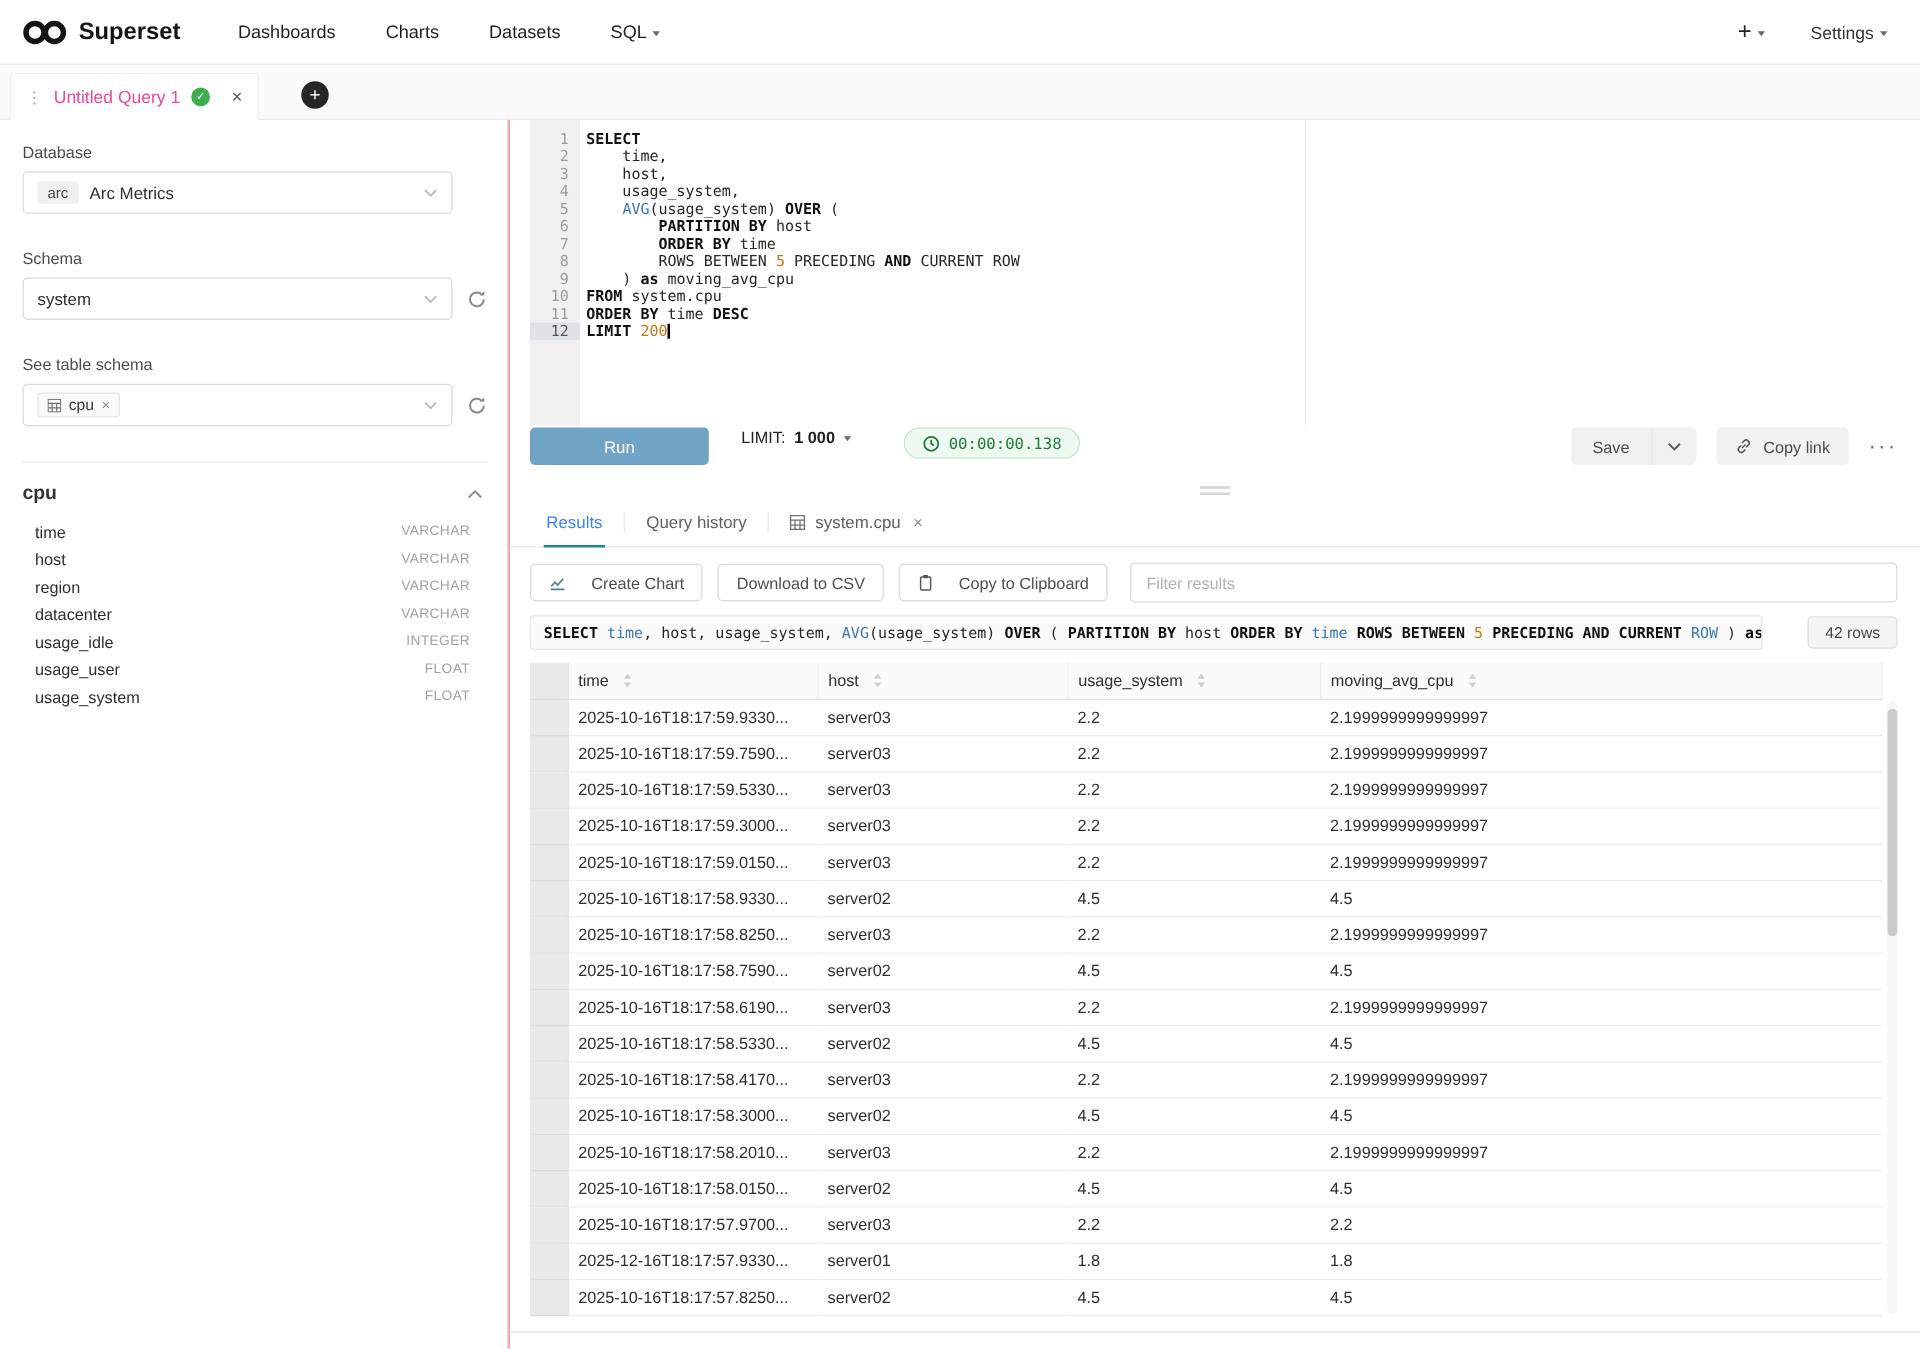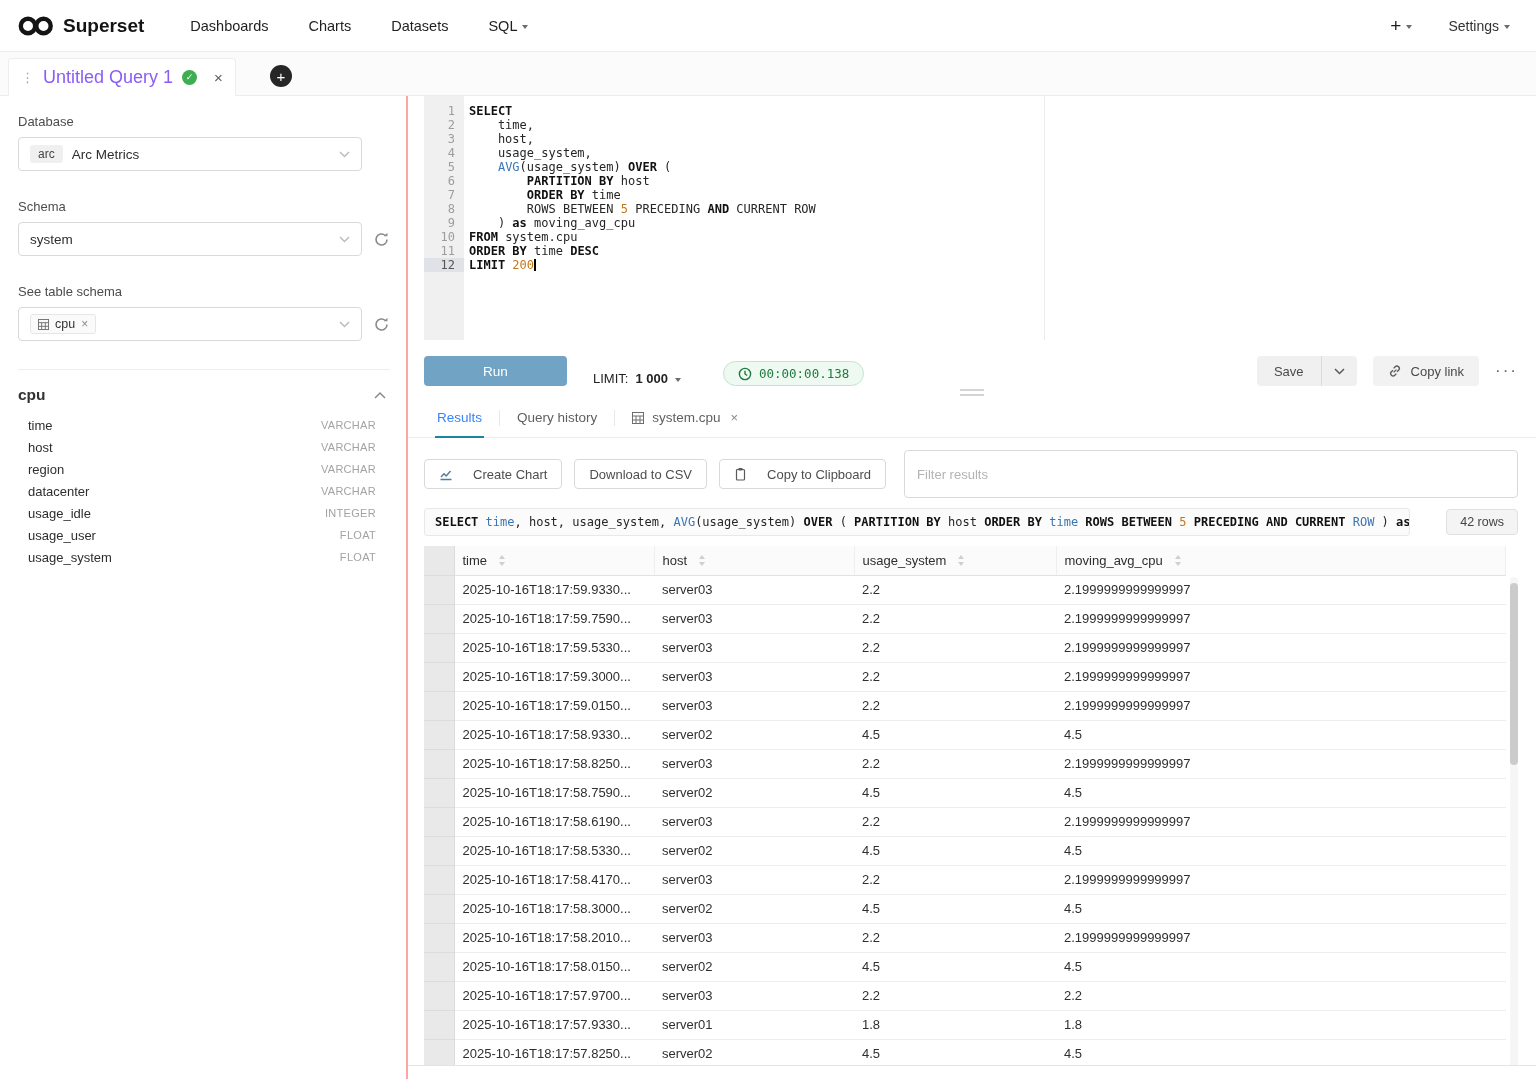--- a/index.html
+++ b/index.html
@@ -12,21 +12,21 @@
   .nav-menu{display:flex;gap:40px;margin-left:46px;font-size:14.5px;color:#1f1f1f}
   .nav-item{cursor:pointer;display:flex;align-items:center;gap:5px}
   .caret{width:0;height:0;border-left:3.5px solid transparent;border-right:3.5px solid transparent;border-top:4px solid #6b6b6b;margin-top:2px}
   .nav-right{margin-left:auto;display:flex;align-items:center;gap:36px}
   .plus-label{font-size:19px;color:#1f1f1f;line-height:1}
 
   
   .tabbar{height:44px;background:#fbfbfb;display:flex;align-items:flex-end;padding-left:8px;border-bottom:1px solid #ececec}
   .qtab{height:38px;background:#fff;border:1px solid #ededed;border-bottom:1px solid #fff;margin-bottom:-1px;border-radius:4px 4px 0 0;display:flex;align-items:center;gap:9px;padding:0 12px;min-width:196px;cursor:pointer}
   .drag-dots{color:#9aa6ac;font-size:13px}
-  .qtab-title{color:#8b5cf6;font-size:18px}
+  .qtab-title{color:#ec4899;font-size:14px}
   .check-badge{width:15px;height:15px;border-radius:50%;background:#3fae52;color:#fff;font-size:9px;display:flex;align-items:center;justify-content:center}
   .qtab-close{margin-left:auto;color:#5c5c5c;font-size:15px;cursor:pointer;padding-left:8px}
   .newtab-btn{width:22px;height:22px;border-radius:50%;background:#262626;color:#fff;border:none;font-size:15px;line-height:1;display:flex;align-items:center;justify-content:center;margin:0 0 8px 34px;cursor:pointer}
 
   
   .main{display:flex;height:983px}
   .sidebar{width:408px;border-right:2px solid #fca5a5;padding:18px 16px 0 18px;background:#fff}
   .field-label{font-size:13px;color:#4c4c4c;margin-bottom:8px}
   .see-label{margin-top:16px}
   .select-row{display:flex;align-items:center;margin-bottom:28px}
@@ -56,21 +56,21 @@
   .code{flex:1;position:relative;font-family:"DejaVu Sans Mono",monospace;font-size:12px;padding:8px 0 0 5px;color:#1f1f1f;overflow:hidden;cursor:text}
   .pm{position:absolute;top:0;bottom:0;left:580px;width:1px;background:#ececec}
   .cl{white-space:pre;height:14px;line-height:14px;position:relative}
   .tok-kw{font-weight:bold;color:#111}
   .tok-fn{color:#3a76b5}
   .tok-num{color:#c17817}
   .tok-pl{color:#262626}
   .cursor{display:inline-block;width:1.5px;height:12px;background:#000;vertical-align:-2px}
 
   
-  .toolbar{height:44px;margin:2px 18px 0 16px;display:flex;align-items:flex-end}
+  .toolbar{height:44px;margin:2px 18px 0 16px;display:flex;align-items:flex-start}
   .run-btn{width:143px;height:30px;background:#71a3c4;color:#fff;border:none;border-radius:4px;font-size:13.5px;cursor:pointer;font-family:inherit}
   .limit{display:flex;align-items:center;gap:7px;margin-left:26px;font-size:13px;color:#222;cursor:pointer}
   .limit-val{font-weight:bold}
   .timer{margin-left:42px;display:flex;align-items:center;gap:7px;border:1px solid #c3e6cb;background:#eef9f1;color:#1f7a3d;border-radius:15px;padding:4px 14px;font-family:"DejaVu Sans Mono",monospace;font-size:12.5px}
   .tb-right{margin-left:auto;display:flex;align-items:center;gap:16px}
   .save-split{display:flex}
   .save-btn{height:30px;padding:0 17px;background:#f0f0f0;border:none;border-radius:4px 0 0 4px;font-size:13px;color:#4a4a4a;cursor:pointer;font-family:inherit}
   .save-caret{width:36px;height:30px;background:#f0f0f0;border:none;border-left:1px solid #dcdcdc;border-radius:0 4px 4px 0;display:flex;align-items:center;justify-content:center;cursor:pointer}
   .copylink-btn{height:30px;padding:0 15px;background:#f2f2f2;border:none;border-radius:4px;display:flex;align-items:center;gap:9px;font-size:13px;color:#4a4a4a;cursor:pointer;font-family:inherit}
   .more-btn{font-size:17px;color:#666;letter-spacing:2px;background:none;border:none;cursor:pointer}
@@ -83,21 +83,21 @@
   .res-tabs{display:flex;align-items:center;height:40px;border-bottom:1px solid #ececec;padding:0 16px}
   .res-tab{display:flex;align-items:center;gap:8px;padding:0 13px;height:100%;font-size:13.5px;color:#5f5f5f;position:relative;cursor:pointer}
   .res-tab.active{color:#3b82f6}
   .res-tab.active::after{content:"";position:absolute;left:11px;right:11px;bottom:-1px;height:2px;background:#1985a0}
   .tab-sep{width:1px;height:16px;background:#e8e8e8;margin:0 4px}
   .tabx{color:#8a8a8a;font-size:13px;cursor:pointer;margin-left:2px}
 
   
   .actions-row{display:flex;align-items:center;gap:12px;padding:12px 18px 10px 16px}
   .act-btn{height:30px;display:flex;align-items:center;gap:20px;padding:0 14px;background:#fff;border:1px solid #d9d9d9;border-radius:4px;font-size:13px;color:#4e4e4e;cursor:pointer;font-family:inherit}
-  .filter-input{flex:1;height:48px;margin-left:6px;border:1px solid #d9d9d9;border-radius:4px;padding:0 12px;font-size:13px;color:#333;font-family:inherit;outline:none}
+  .filter-input{flex:1;height:32px;margin-left:6px;border:1px solid #d9d9d9;border-radius:4px;padding:0 12px;font-size:13px;color:#333;font-family:inherit;outline:none}
   .filter-input::placeholder{color:#b3b3b3}
 
   
   .preview-row{display:flex;align-items:center;padding:0 18px 10px 16px}
   .preview{flex:1;margin-right:36px;background:#fbfbfb;border:1px solid #e8e8e8;border-radius:3px;padding:6px 10px;font-family:"DejaVu Sans Mono",monospace;font-size:12px;white-space:nowrap;overflow:hidden;color:#222}
   .rows-badge{background:#f4f4f4;border:1px solid #e0e0e0;border-radius:4px;padding:5px 13px;font-size:12.5px;color:#444;white-space:nowrap}
 
   
   .table-wrap{position:relative;margin:0 18px 0 16px;flex:1;overflow:hidden}
   table{border-collapse:collapse;width:calc(100% - 12px);table-layout:fixed;font-size:13px}
@@ -524,21 +524,21 @@
             </tr>
             <tr>
               <td class="gutter-cell"></td>
               <td>2025-10-16T18:17:57.9700...</td>
               <td>server03</td>
               <td>2.2</td>
               <td>2.2</td>
             </tr>
             <tr>
               <td class="gutter-cell"></td>
-              <td>2025-10-16T18:17:57.9330...</td>
+              <td>2025-12-16T18:17:57.9330...</td>
               <td>server01</td>
               <td>1.8</td>
               <td>1.8</td>
             </tr>
             <tr>
               <td class="gutter-cell"></td>
               <td>2025-10-16T18:17:57.8250...</td>
               <td>server02</td>
               <td>4.5</td>
               <td>4.5</td>

